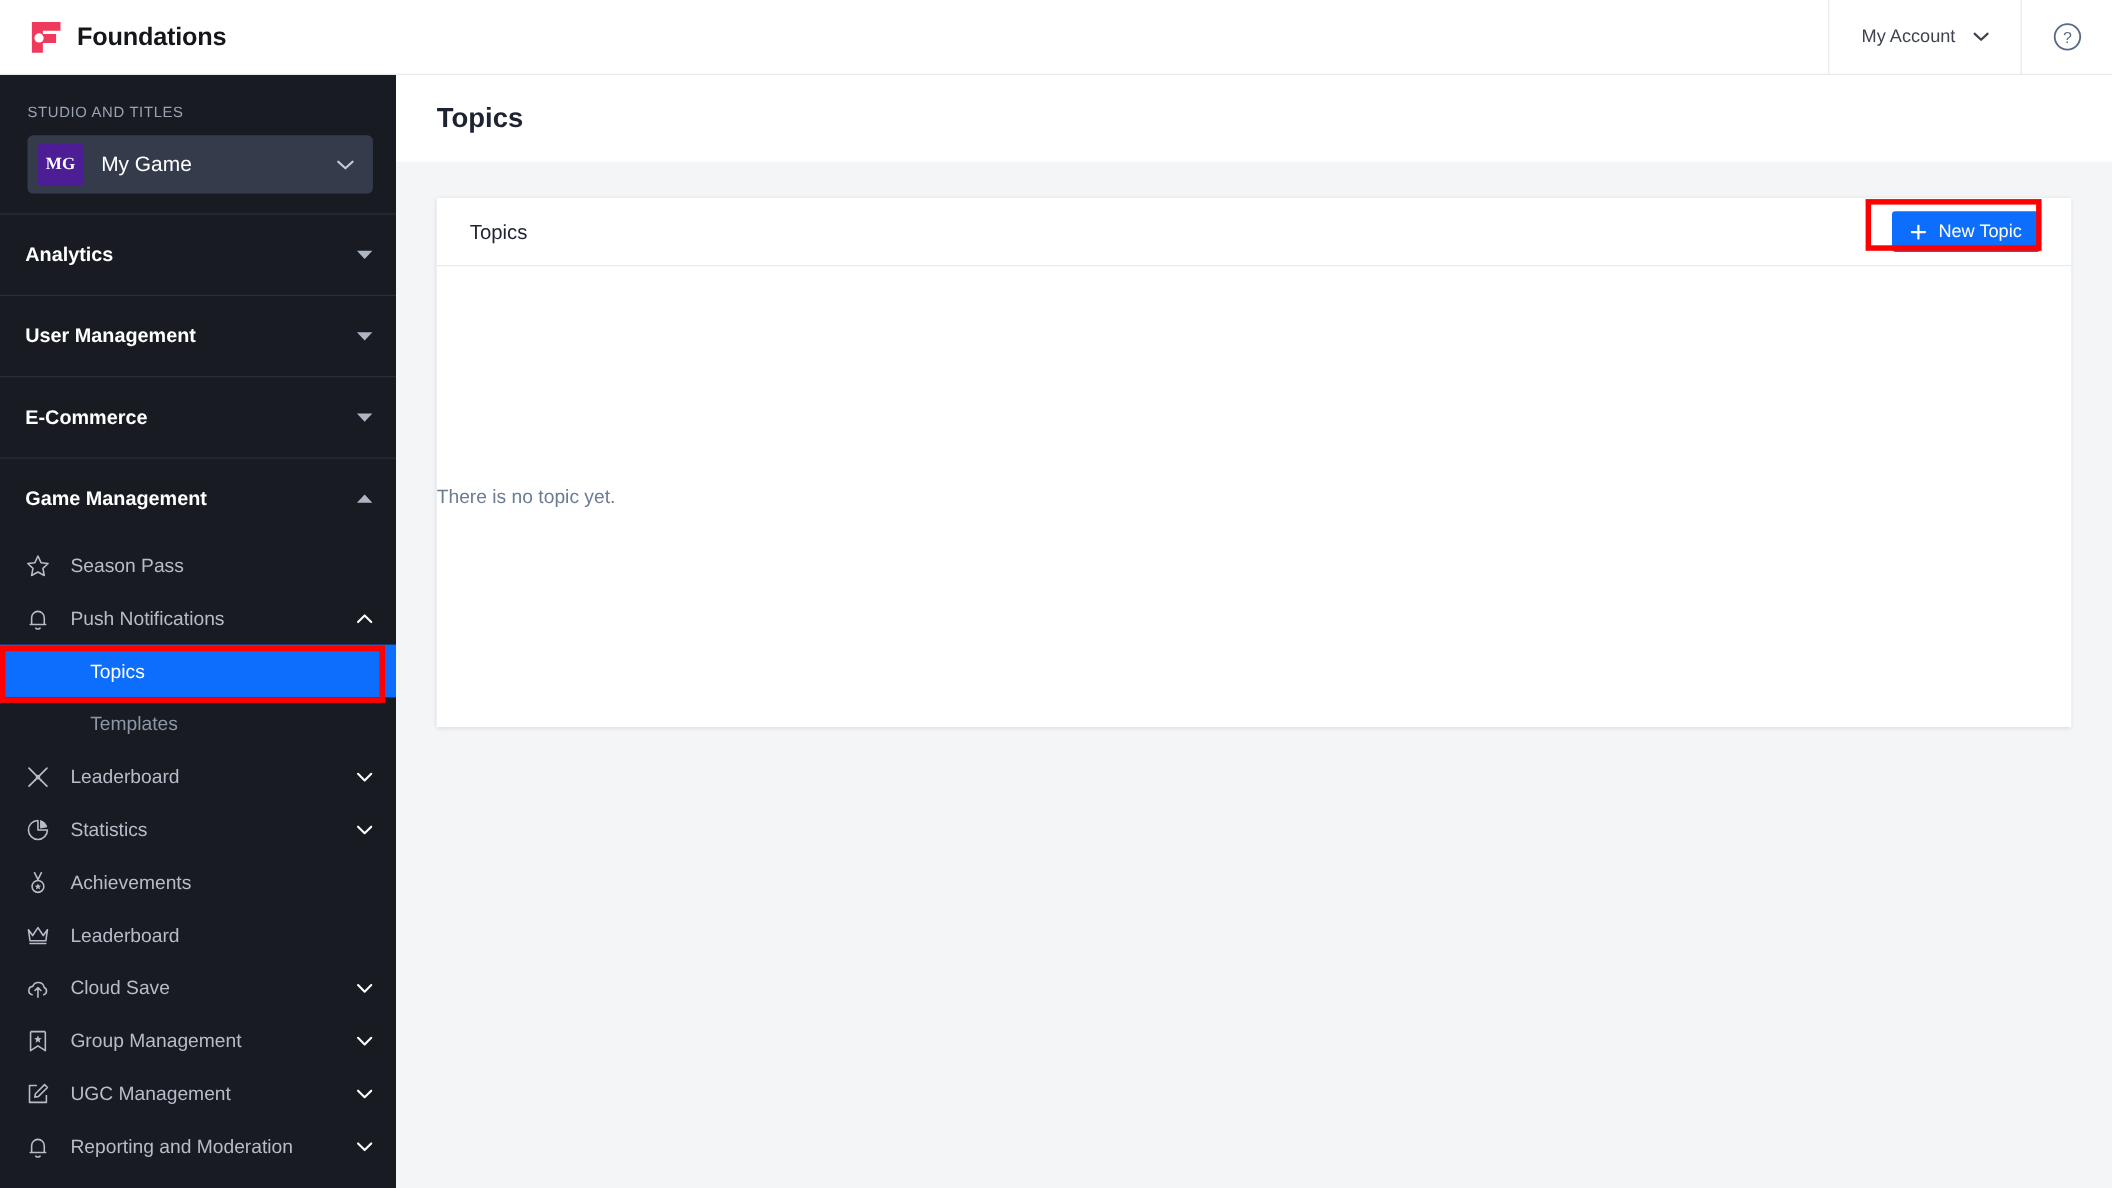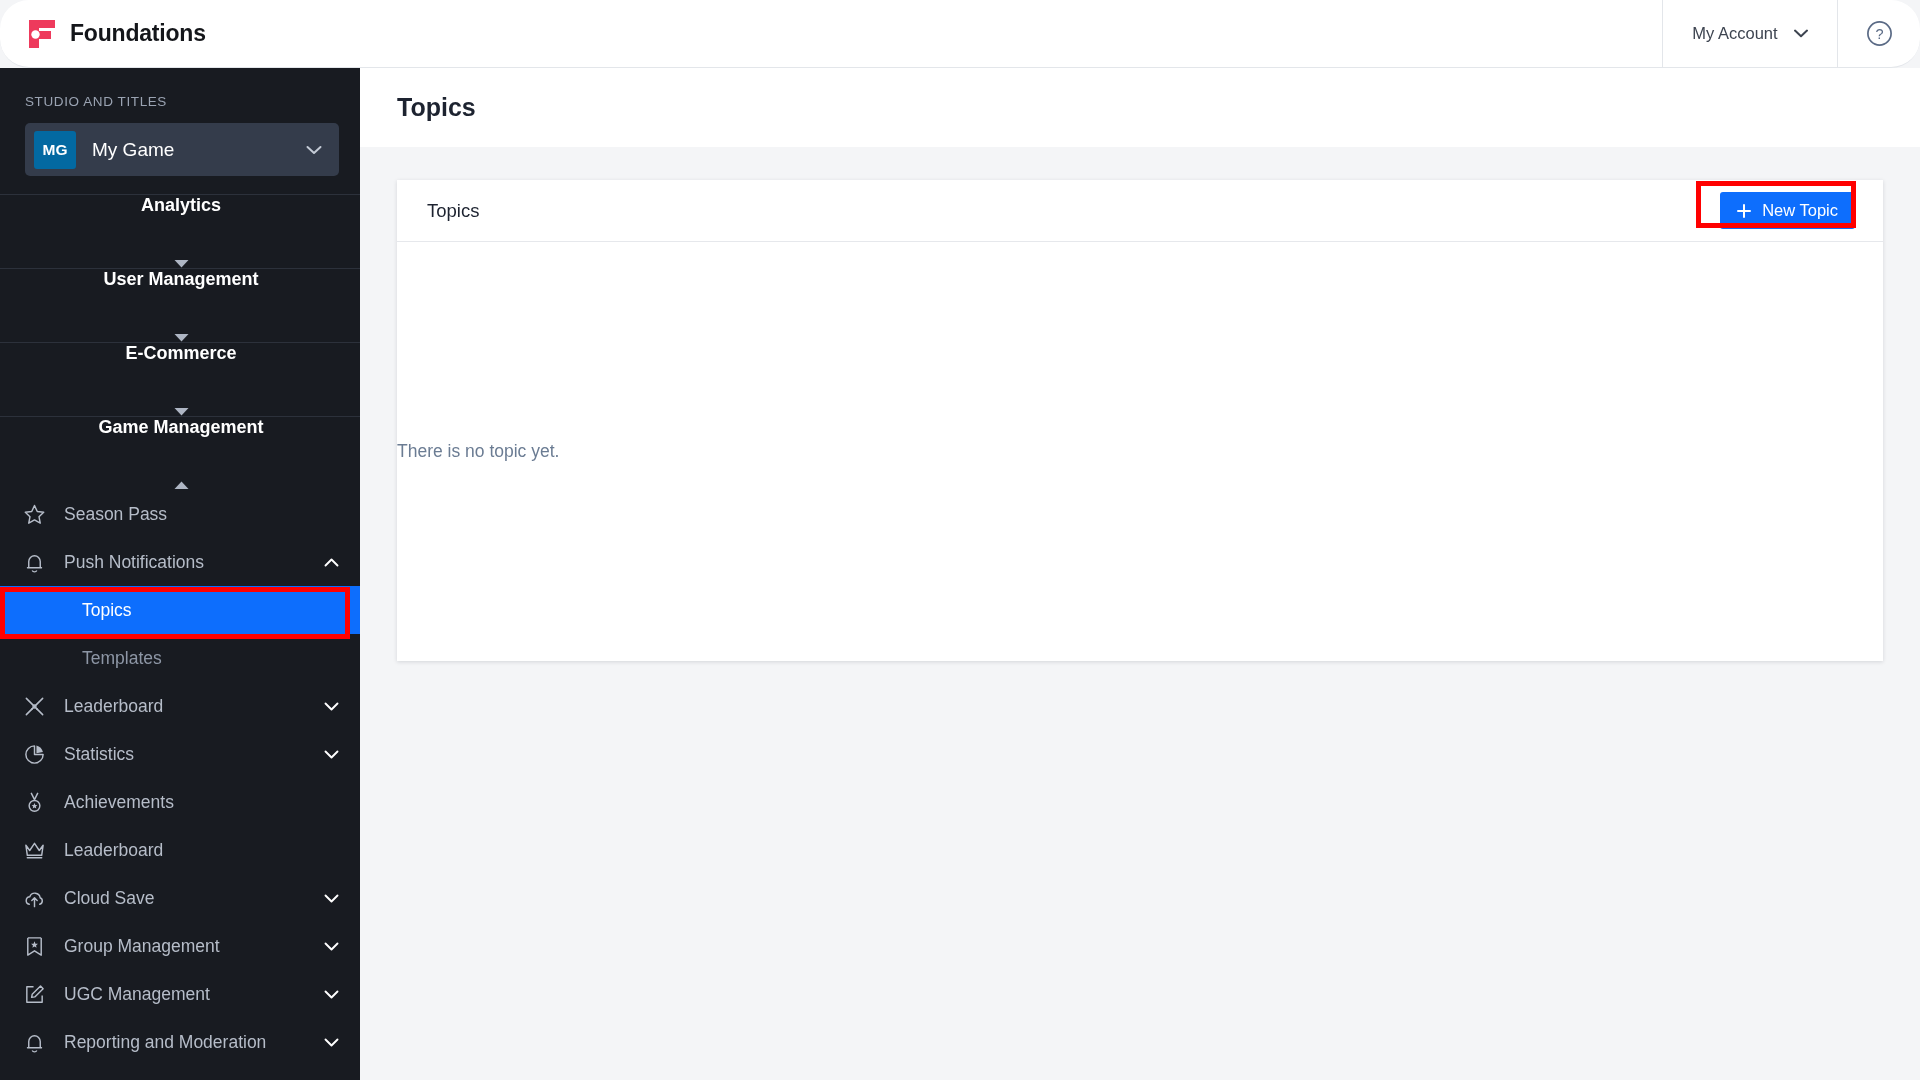--- a/index.html
+++ b/index.html
@@ -11,21 +11,20 @@
   }
 
   
   .topbar {
     position: absolute; top: 0; left: 0;
     width: 1920px; height: 68px;
     background: #ffffff;
     border-bottom: 1px solid #e3e6ea;
     display: flex; align-items: center;
     z-index: 20;
-    border-radius: 29px;
   }
   .brand {
     display: flex; align-items: center;
     gap: 13px;
     padding-left: 27px;
     height: 100%;
   }
   .brand-mark { width: 30px; height: 32px; display: block; }
   .brand-name {
     font-size: 23px; font-weight: bold;
@@ -64,36 +63,36 @@
   }
   .studio-picker {
     height: 53px; background: #343c4b;
     border-radius: 5px;
     display: flex; align-items: center;
     padding: 0 9px 0 9px;
     cursor: pointer;
   }
   .studio-avatar {
     width: 42px; height: 38px;
-    background: #0369a1; color: #ffffff;
+    background: #4c1d95; color: #ffffff;
     border-radius: 3px;
     display: flex; align-items: center; justify-content: center;
-    font-size: 15.5px; font-weight: bold;
+    font-size: 15.5px; font-weight: bold; font-family: Liberation Serif, serif;
   }
   .studio-name {
     margin-left: 16px; color: #ffffff;
     font-size: 19px; flex: 1;
   }
   .studio-chev { width: 16px; height: 10px; margin-right: 8px; }
 
   .nav-sep { height: 1px; background: #2c313b; margin: 0; }
 
   .nav-group {
     height: 73px; display: flex; align-items: center;
-    padding: 0 25px 0 23px; cursor: pointer; flex-direction: column;
+    padding: 0 25px 0 23px; cursor: pointer;
   }
   .nav-group-label {
     flex: 1; color: #ffffff;
     font-size: 18px; font-weight: bold;
   }
   .tri { width: 15px; height: 9px; display: block; }
 
   .nav-item {
     height: 48px; display: flex; align-items: center;
     padding: 0 25px 0 23px; cursor: pointer;

